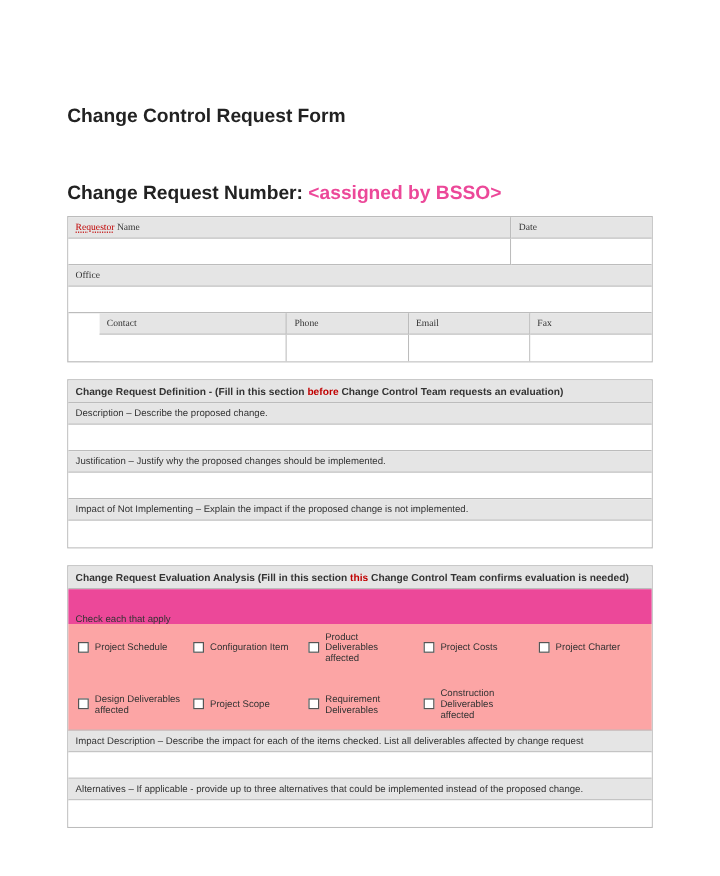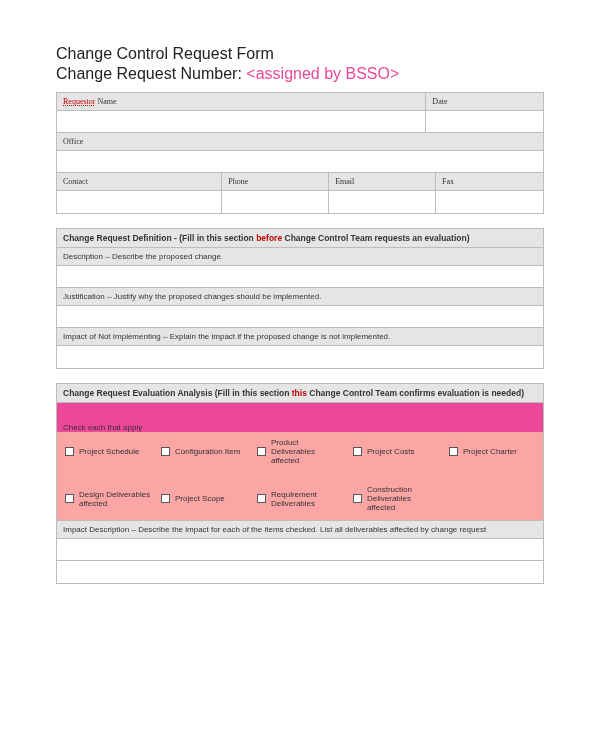--- a/index.html
+++ b/index.html
@@ -7,23 +7,24 @@
     width: 600px; height: 730px;
     background: #fff;
     font-family: Arial, sans-serif;
     font-size: 9px;
     color: #333;
     padding: 44px 56px 0 56px;
   }
   .title-block { margin-bottom: 8px; }
   .title-line {
     font-size: 16px;
-    font-weight: 400;
+    font-weight: 700;
     color: #222;
     line-height: 1.25;
+    margin-top: 44px;
   }
   .assigned { color: #ec4899; font-size: 16px; }
   .section {
     border: 1px solid #bcbcbc;
     margin-bottom: 14px;
   }
   .hdr {
     background: #e5e5e5;
     font-weight: bold;
     font-size: 9px;
@@ -109,21 +110,21 @@
     <div class="ghdr no-br">Date</div>
     <div class="gcell"></div>
     <div class="gcell no-br"></div>
   </div>
 
   <div class="grid" style="grid-template-columns: 100%;">
     <div class="ghdr no-br">Office</div>
     <div class="gcell no-br" style="border-bottom:1px solid #bcbcbc;"></div>
   </div>
 
-  <div class="grid" style="grid-template-columns: 34% 22% 22% 22%;">
+  <div class="grid" style="grid-template-columns: 34% 22% 22% 22%; margin-left: 26px;">
     <div class="ghdr">Contact</div>
     <div class="ghdr">Phone</div>
     <div class="ghdr">Email</div>
     <div class="ghdr no-br">Fax</div>
     <div class="gcell" style="border-bottom:none;"></div>
     <div class="gcell" style="border-bottom:none;"></div>
     <div class="gcell" style="border-bottom:none;"></div>
     <div class="gcell no-br" style="border-bottom:none;"></div>
   </div>
 </div>
@@ -178,14 +179,15 @@
         <div class="cbox"></div>
         <span>Requirement Deliverables</span>
       </div>
     <div class="check-item">
         <div class="cbox"></div>
         <span>Construction Deliverables affected</span>
       </div>
   </div>
   <div class="sub">Impact Description – Describe the impact for each of the items checked. List all deliverables affected by change request</div>
   <div class="input-row"></div>
+  <div class="sub">Alternatives – If applicable - provide up to three alternatives that could be implemented instead of the proposed change.</div>
   <div class="input-row" style="border-bottom:none;"></div>
 </div>
 
 </body></html>

